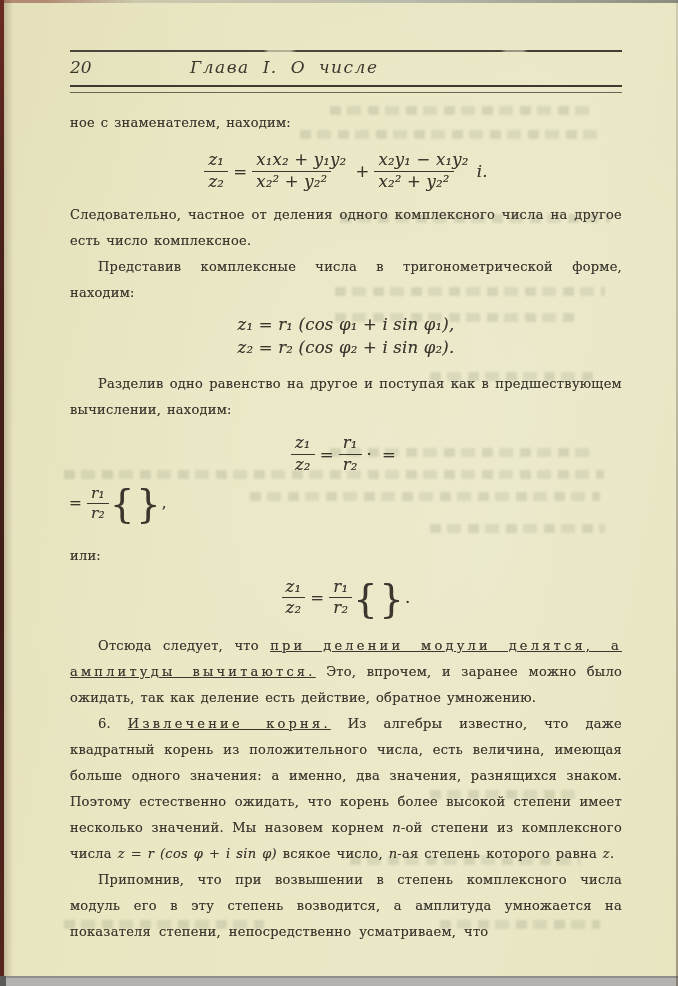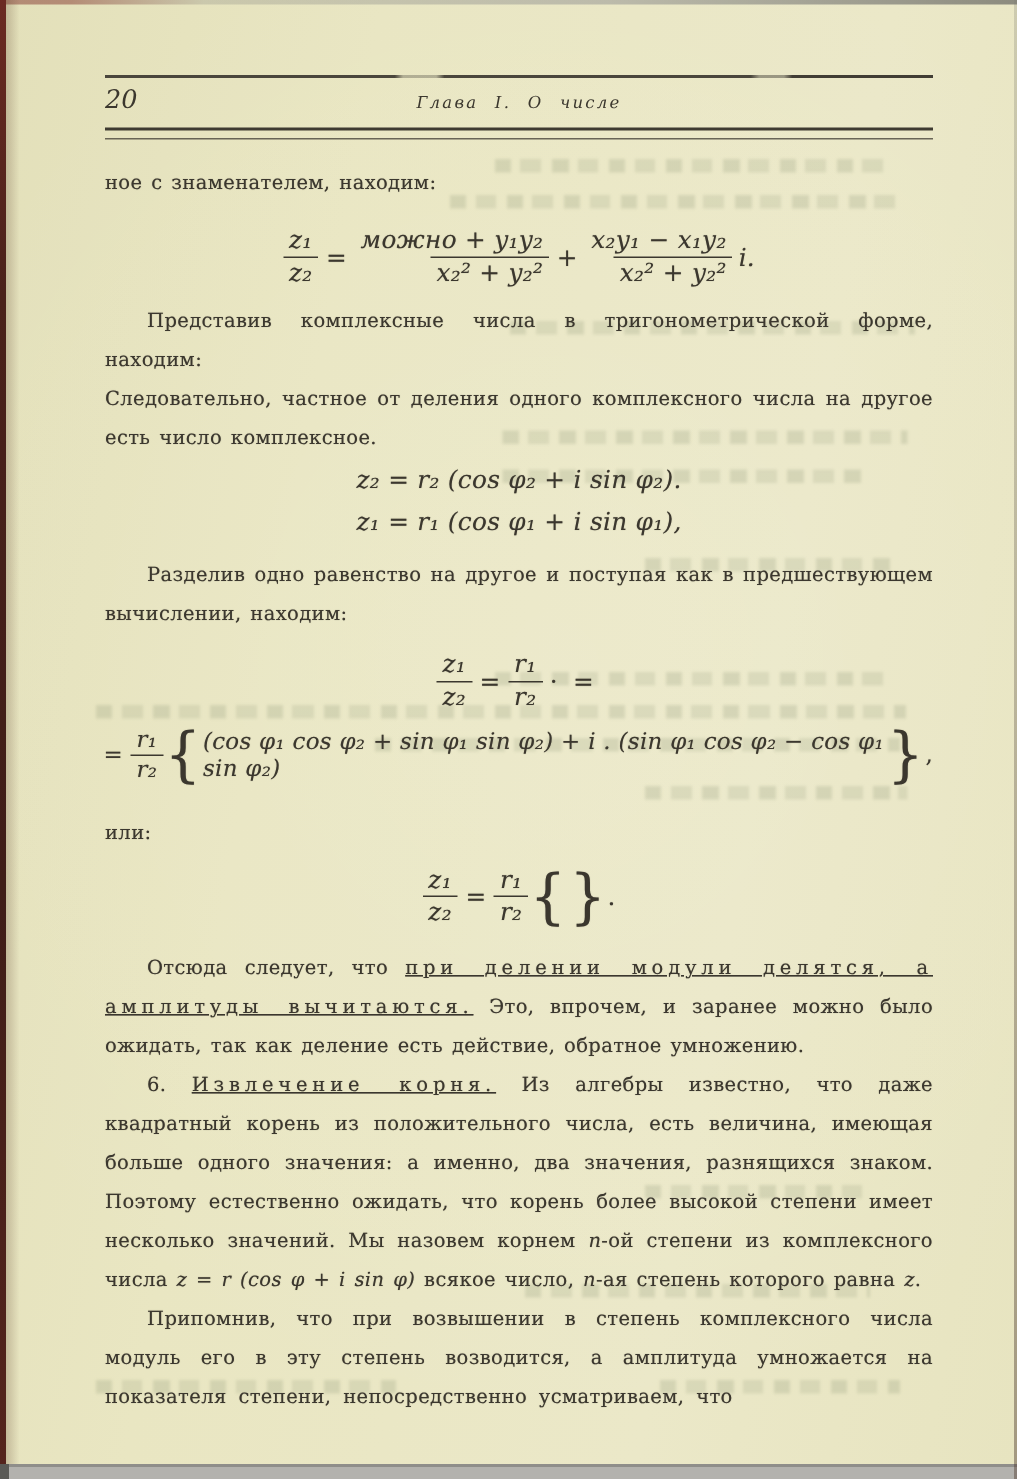--- a/index.html
+++ b/index.html
@@ -26,35 +26,35 @@
   .bleed{position:absolute;height:9px;filter:blur(1.1px);opacity:.5;pointer-events:none;
     background:repeating-linear-gradient(90deg, rgba(116,128,96,.38) 0 11px, rgba(0,0,0,0) 11px 17px, rgba(116,128,96,.30) 17px 31px, rgba(0,0,0,0) 31px 38px);}
 
   .content{position:relative;padding:0 56px 0 70px;}
 
   
   .rule-top{margin-top:50px;height:2px;
     background:linear-gradient(90deg,#4a463c 0 35%, rgba(74,70,60,.35) 36% 40%, #4a463c 41% 78%, rgba(74,70,60,.5) 79% 82%, #413d34 83% 100%);}
   .header-row{display:flex;align-items:baseline;margin-top:5px;height:24px;}
   .page-num{font-style:italic;font-size:17px;width:120px;}
-  .running-title{font-style:italic;font-size:11px;letter-spacing:1.5px;flex:1;text-align:center;word-spacing:6px;}
+  .running-title{font-style:italic;font-size:17px;letter-spacing:1.5px;flex:1;text-align:left;word-spacing:6px;}
   .rule-double{margin-top:4px;height:5px;border-top:2.6px solid #3e3a31;border-bottom:1.6px solid rgba(62,58,49,.75);}
 
   
   .para{font-size:13px;line-height:26px;text-align:justify;margin:0;
     text-shadow:0 0 .6px rgba(59,55,46,.55);letter-spacing:.25px;word-spacing:1.5px;}
   .indent{text-indent:28px;}
   .sperrung{letter-spacing:3.2px;word-spacing:5px;text-decoration:underline;}
 
   
   .eq{display:flex;justify-content:center;align-items:center;font-size:16.5px;
     text-shadow:0 0 .6px rgba(59,55,46,.5);letter-spacing:.2px;}
   .mi{font-style:italic;}
   .op{padding:0 5px;}
-  .frac{display:inline-flex;flex-direction:column;align-items:flex-end;vertical-align:middle;line-height:1.25;}
+  .frac{display:inline-flex;flex-direction:column;align-items:flex-start;vertical-align:middle;line-height:1.25;}
   .frac .num{padding:0 4px;}
   .frac .den{border-top:1.4px solid #3b372e;padding:0 4px;}
   .brace{font-size:38px;font-weight:400;line-height:0;transform:scaleY(1.05);margin:0 1px;font-style:normal;}
 </style>
 </head>
 <body>
 
 <div class="scan">
 
   <div class="edge-top"></div>
@@ -91,37 +91,37 @@
 
     <p class="para" style="margin-top:17px;">ное с знаменателем, находим:</p>
 
     <div class="eq" style="margin:14px 0 10px 0;">
       <span class="frac mi">
           <span class="num">z₁</span>
           <span class="den">z₂</span>
         </span>
       <span class="op">=</span>
       <span class="frac mi">
-          <span class="num">можно + y₁y₂</span>
+          <span class="num">x₁x₂ + y₁y₂</span>
           <span class="den">x₂² + y₂²</span>
         </span>
       <span class="op">+</span>
       <span class="frac mi">
           <span class="num">x₂y₁ − x₁y₂</span>
           <span class="den">x₂² + y₂²</span>
         </span>
       <span class="mi" style="margin-left:4px;">i.</span>
     </div>
 
+    <p class="para"><span>Следовательно, частное от деления одного комплексного числа на другое есть число комплексное.</span></p>
+
     <p class="para indent">Представив комплексные числа в тригонометрической форме, находим:</p>
 
-    <p class="para"><span>Следовательно, частное от деления одного комплексного числа на другое есть число комплексное.</span></p>
-
+    <div class="eq mi" style="margin-top:9px;">z₁ = r₁ (cos φ₁ + i sin φ₁),</div>
     <div class="eq mi" style="margin-top:4px;">z₂ = r₂ (cos φ₂ + i sin φ₂).</div>
-    <div class="eq mi" style="margin-top:9px;">z₁ = r₁ (cos φ₁ + i sin φ₁),</div>
 
     <p class="para indent" style="margin-top:14px;">Разделив одно равенство на другое и поступая как в предшествующем вычислении, находим:</p>
 
     <div class="eq" style="margin-top:10px;">
       <span class="frac mi">
           <span class="num">z₁</span>
           <span class="den">z₂</span>
         </span>
       <span class="op">=</span>
       <span class="frac mi">
@@ -132,21 +132,20 @@
       <span class="op">=</span>
     </div>
 
     <div class="eq" style="margin-top:8px;justify-content:flex-start;font-size:15.3px;margin-left:-6px;">
       <span class="op">=</span>
       <span class="frac mi">
           <span class="num">r₁</span>
           <span class="den">r₂</span>
         </span>
       <span class="brace">{</span>
-      <span class="mi">(cos φ₁ cos φ₂ + sin φ₁ sin φ₂) + i . (sin φ₁ cos φ₂ − cos φ₁ sin φ₂)</span>
       <span class="brace">}</span>
       <span>,</span>
     </div>
 
     <p class="para" style="margin-top:20px;">или:</p>
 
     <div class="eq" style="margin-top:8px;">
       <span class="frac mi">
           <span class="num">z₁</span>
           <span class="den">z₂</span>

